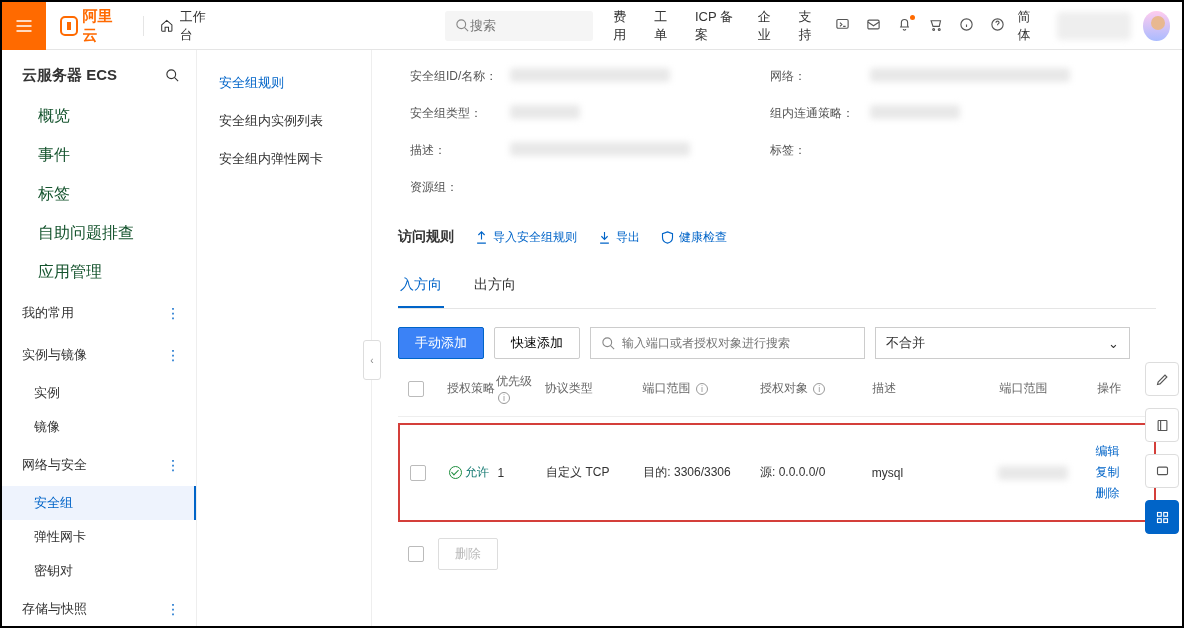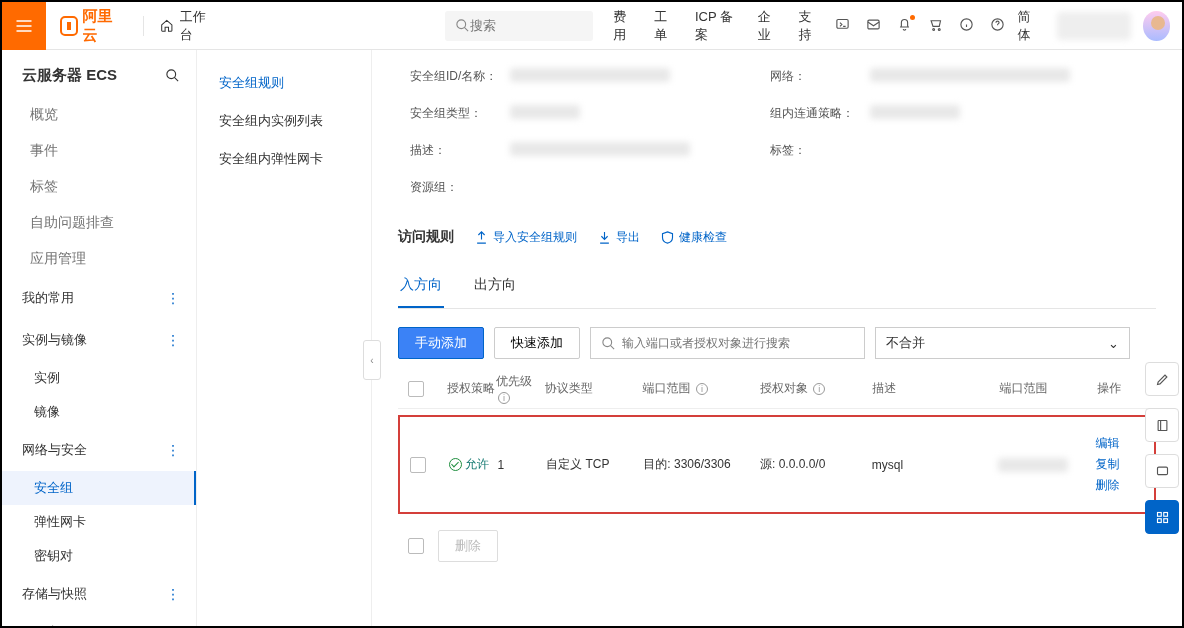--- a/index.html
+++ b/index.html
@@ -27,21 +27,21 @@
 .user-blur{width:80px;height:28px;background:#eee;filter:blur(3px);border-radius:4px;margin-left:4px}
 .avatar{width:30px;height:30px;border-radius:50%;background:linear-gradient(#fce,#abf);margin:0 12px;cursor:pointer;position:relative;overflow:hidden}
 .avatar:after{content:"";position:absolute;width:14px;height:14px;background:#e8b890;border-radius:50%;top:5px;left:8px}
 
 
 .body{flex:1;display:flex;overflow:hidden;position:relative}
 
 
 .sb1{width:195px;border-right:1px solid #eee;display:flex;flex-direction:column;background:#fff;flex-shrink:0}
 .sb1-title{display:flex;align-items:center;justify-content:space-between;padding:16px 16px 12px 20px;font-size:15px;font-weight:600}
-.sb1-item{padding:9px 28px;font-size:14px;color:#737373;cursor:pointer}
+.sb1-item{padding:9px 36px;font-size:16px;color:#14532d;cursor:pointer}
 .sb1-group{padding:12px 16px 12px 20px;font-size:13px;color:#333;display:flex;align-items:center;justify-content:space-between;cursor:pointer}
 .sb1-sub{padding:8px 20px 8px 32px;font-size:13px;color:#333;cursor:pointer}
 .sb1-sub.active{background:#eef3fd;color:#0064c8;border-right:2px solid #0064c8}
 .more-dots{color:#0064c8;font-size:14px;cursor:pointer}
 
 
 .sb2{width:175px;border-right:1px solid #eee;padding-top:14px;flex-shrink:0;position:relative}
 .sb2-item{padding:10px 22px;font-size:13px;color:#333;cursor:pointer}
 .sb2-item.active{color:#0064c8}
 .collapse{position:absolute;right:-10px;top:290px;width:18px;height:40px;border:1px solid #ddd;border-radius:3px;background:#fff;display:flex;align-items:center;justify-content:center;cursor:pointer;font-size:10px;color:#888}
@@ -62,21 +62,21 @@
 .tab{padding:10px 2px 12px;font-size:14px;color:#333;cursor:pointer}
 .tab.active{color:#0064c8;border-bottom:2px solid #0064c8;font-weight:500}
 
 .toolbar{display:flex;gap:10px;margin-top:18px;align-items:center}
 .btn{height:32px;padding:0 16px;border:1px solid #ccc;background:#fff;border-radius:2px;font-size:13px;cursor:pointer;display:inline-flex;align-items:center}
 .btn.primary{background:#3b82f6;color:#fff;border-color:#0064c8}
 .search-box{flex:1;max-width:275px;height:32px;border:1px solid #ccc;display:flex;align-items:center;padding:0 10px;gap:6px;color:#888}
 .search-box input{border:none;outline:none;flex:1;font-size:12px}
 .merge-sel{width:255px;height:32px;border:1px solid #ccc;display:flex;align-items:center;justify-content:space-between;padding:0 10px;font-size:13px;color:#333;cursor:pointer}
 
-.thead{display:flex;align-items:center;padding:14px 10px 4px;font-size:12px;color:#666;border-bottom:1px solid #eee}
+.thead{display:flex;align-items:center;padding:14px 10px 12px;font-size:12px;color:#666;border-bottom:1px solid #eee}
 .col-cb{width:40px}
 .col-auth{width:50px}
 .col-pri{width:50px}
 .col-proto{width:100px}
 .col-port{width:120px}
 .col-obj{width:115px}
 .col-desc{width:130px}
 .col-time{width:100px}
 .col-act{width:50px;text-align:left}
 .info-ico{display:inline-block;width:12px;height:12px;border:1px solid #999;border-radius:50%;font-size:9px;line-height:11px;text-align:center;color:#999;margin-left:2px}

